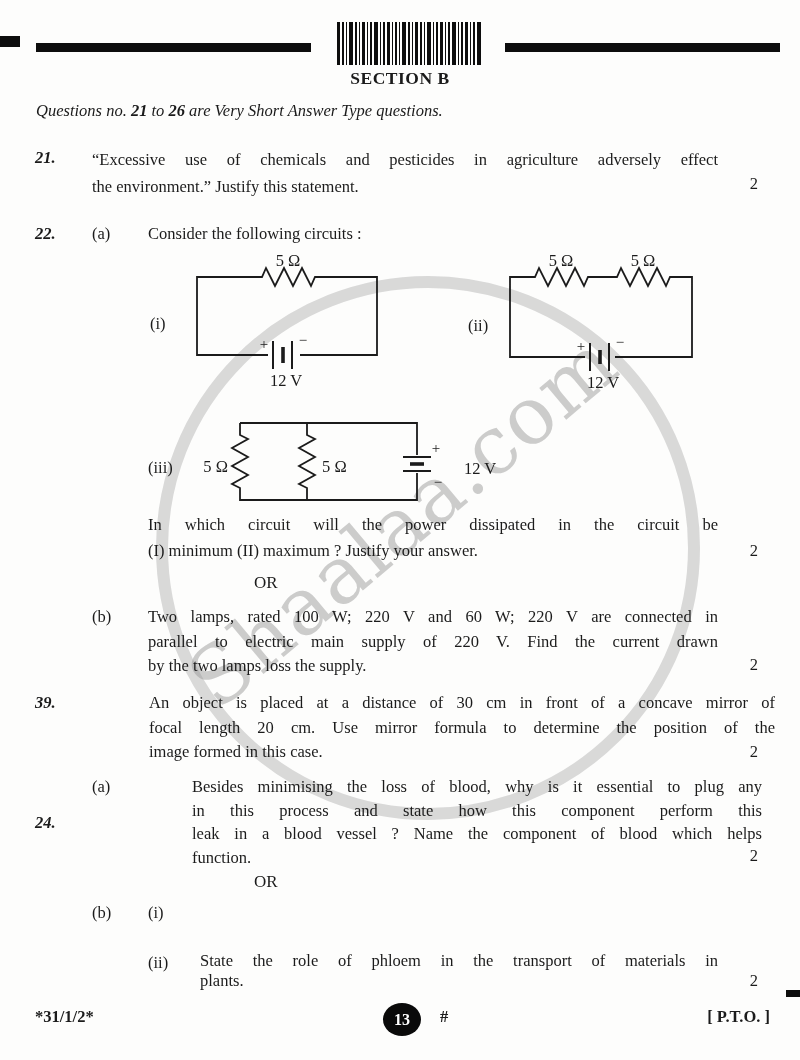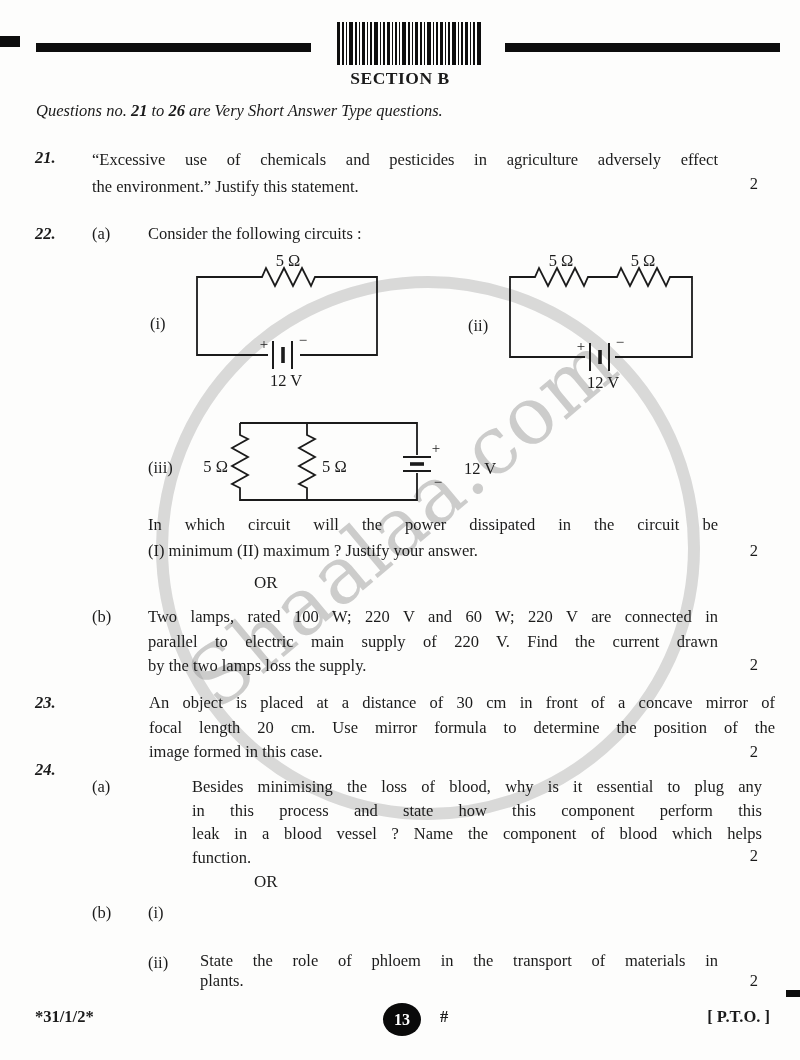--- a/index.html
+++ b/index.html
@@ -151,29 +151,29 @@
   <div class="abs orlbl" style="left:254px;top:573px;">OR</div>
 
   <div class="abs plabel" style="left:92px;top:607px;">(b)</div>
   <div class="abs fs" style="left:148px;top:605px;width:570px;line-height:24.5px;">
     <div class="jl">Two lamps, rated 100 W; 220 V and 60 W; 220 V are connected in</div>
     <div class="jl">parallel to electric main supply of 220 V. Find the current drawn</div>
     <div class="ll">by the two lamps loss the supply.</div>
   </div>
   <div class="abs marks" style="left:728px;top:655px;">2</div>
 
-  <div class="abs qnum" style="left:35px;top:693px;">23.</div>
+  <div class="abs qnum" style="left:35px;top:693px;">39.</div>
   <div class="abs fs" style="left:105px;top:691px;width:626px;line-height:24.5px;margin-left:44px;">
     <div class="jl">An object is placed at a distance of 30 cm in front of a concave mirror of</div>
     <div class="jl">focal length 20 cm. Use mirror formula to determine the position of the</div>
     <div class="ll">image formed in this case.</div>
   </div>
   <div class="abs marks" style="left:728px;top:742px;">2</div>
 
-  <div class="abs qnum" style="left:35px;top:760px;text-align:center;">24.</div>
+  <div class="abs qnum" style="left:35px;top:813px;text-align:center;">24.</div>
   <div class="abs plabel" style="left:92px;top:777px;">(a)</div>
   <div class="abs fs" style="left:148px;top:775px;width:570px;line-height:23.5px;margin-left:44px;">
     <div class="jl">Besides minimising the loss of blood, why is it essential to plug any</div>
     <div class="jl">in this process and state how this component perform this</div>
     <div class="jl">leak in a blood vessel ? Name the component of blood which helps</div>
     <div class="ll">function.</div>
   </div>
   <div class="abs marks" style="left:728px;top:846px;">2</div>
 
   <div class="abs orlbl" style="left:254px;top:872px;">OR</div>

